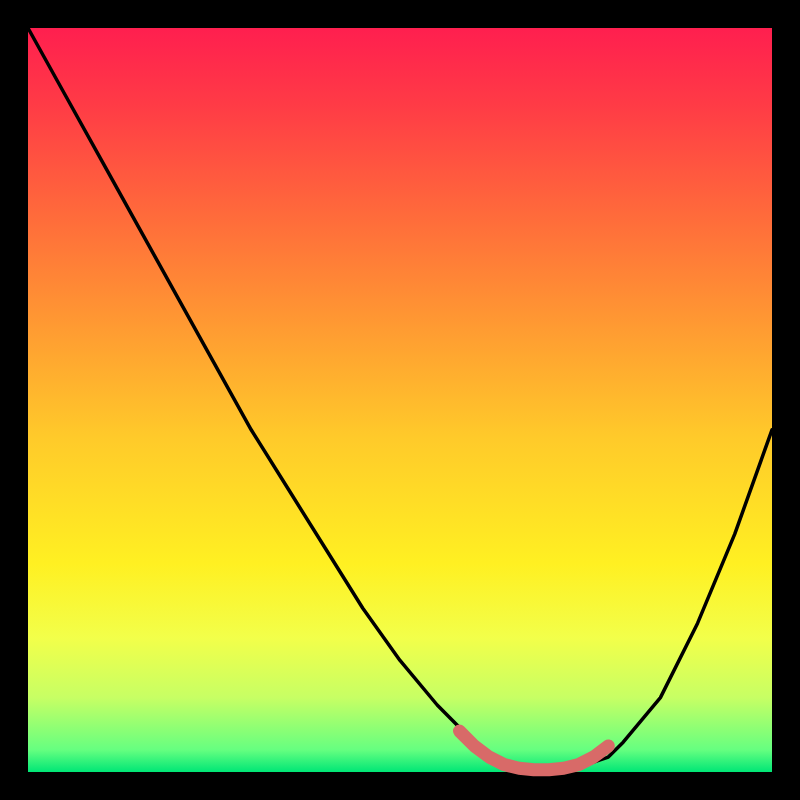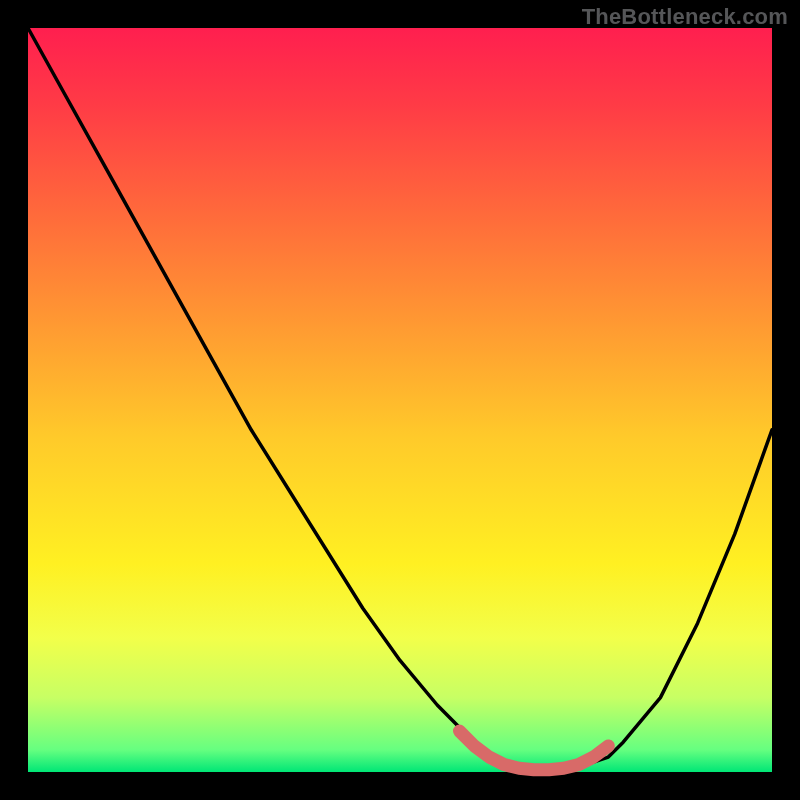--- a/index.html
+++ b/index.html
@@ -51,21 +51,20 @@
     top: 0;
     width: 744px;
     height: 744px;
     overflow: visible;
   }
 </style>
 </head>
 <body>
 
 <div class="frame">
-  <div class="watermark">TheBottleneck.com</div>
 
   <div class="plot">
     <svg class="curve" viewBox="0 0 744 744" preserveAspectRatio="none">
       <path id="main-curve" fill="none" stroke="#000000" stroke-width="3.5" stroke-linecap="round" stroke-linejoin="round" d="M0.0 0.0 L37.2 67.0 L74.4 133.9 L111.6 200.9 L148.8 267.8 L186.0 334.8 L223.2 401.8 L260.4 461.3 L297.6 520.8 L334.8 580.3 L372.0 632.4 L409.2 677.0 L431.5 699.4 L446.4 714.2 L461.3 729.1 L483.6 736.6 L505.9 744.0 L535.7 744.0 L558.0 736.6 L580.3 729.1 L595.2 714.2 L632.4 669.6 L669.6 595.2 L706.8 505.9 L744.0 401.8"></path>
       <path id="highlight-curve" fill="none" stroke="#d86a68" stroke-width="13" stroke-linecap="round" stroke-linejoin="round" d="M431.5 703.1 L446.4 718.0 L461.3 729.1 L476.2 736.6 L491.0 740.3 L505.9 741.8 L520.8 741.8 L535.7 740.3 L550.6 736.6 L565.4 729.1 L580.3 718.0"></path>
     </svg>
   </div>
 </div>
 
 </body></html>

